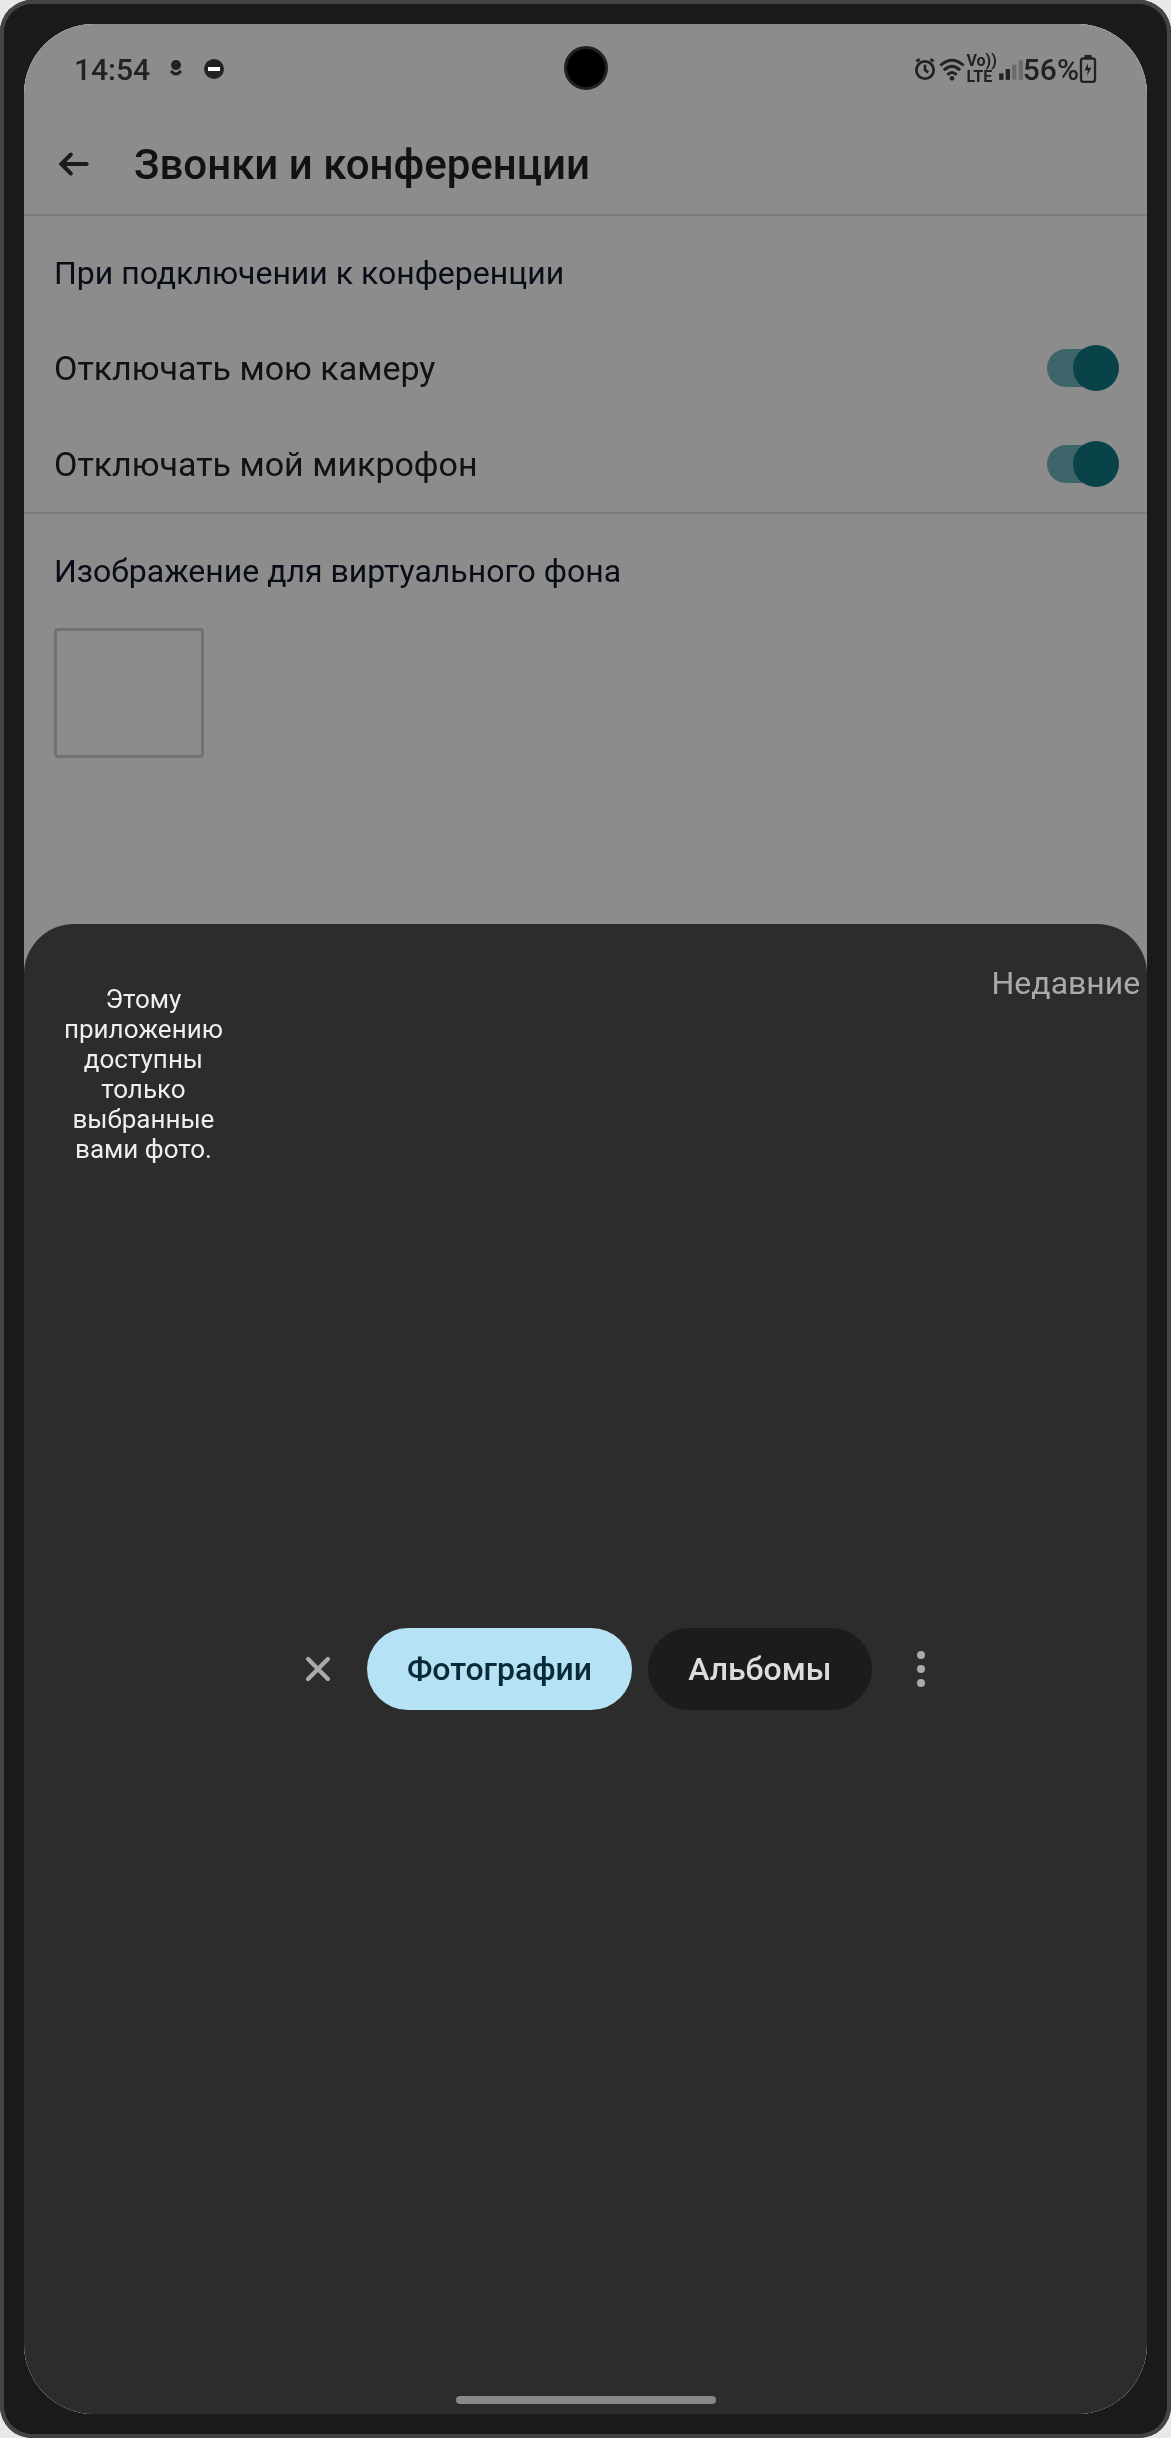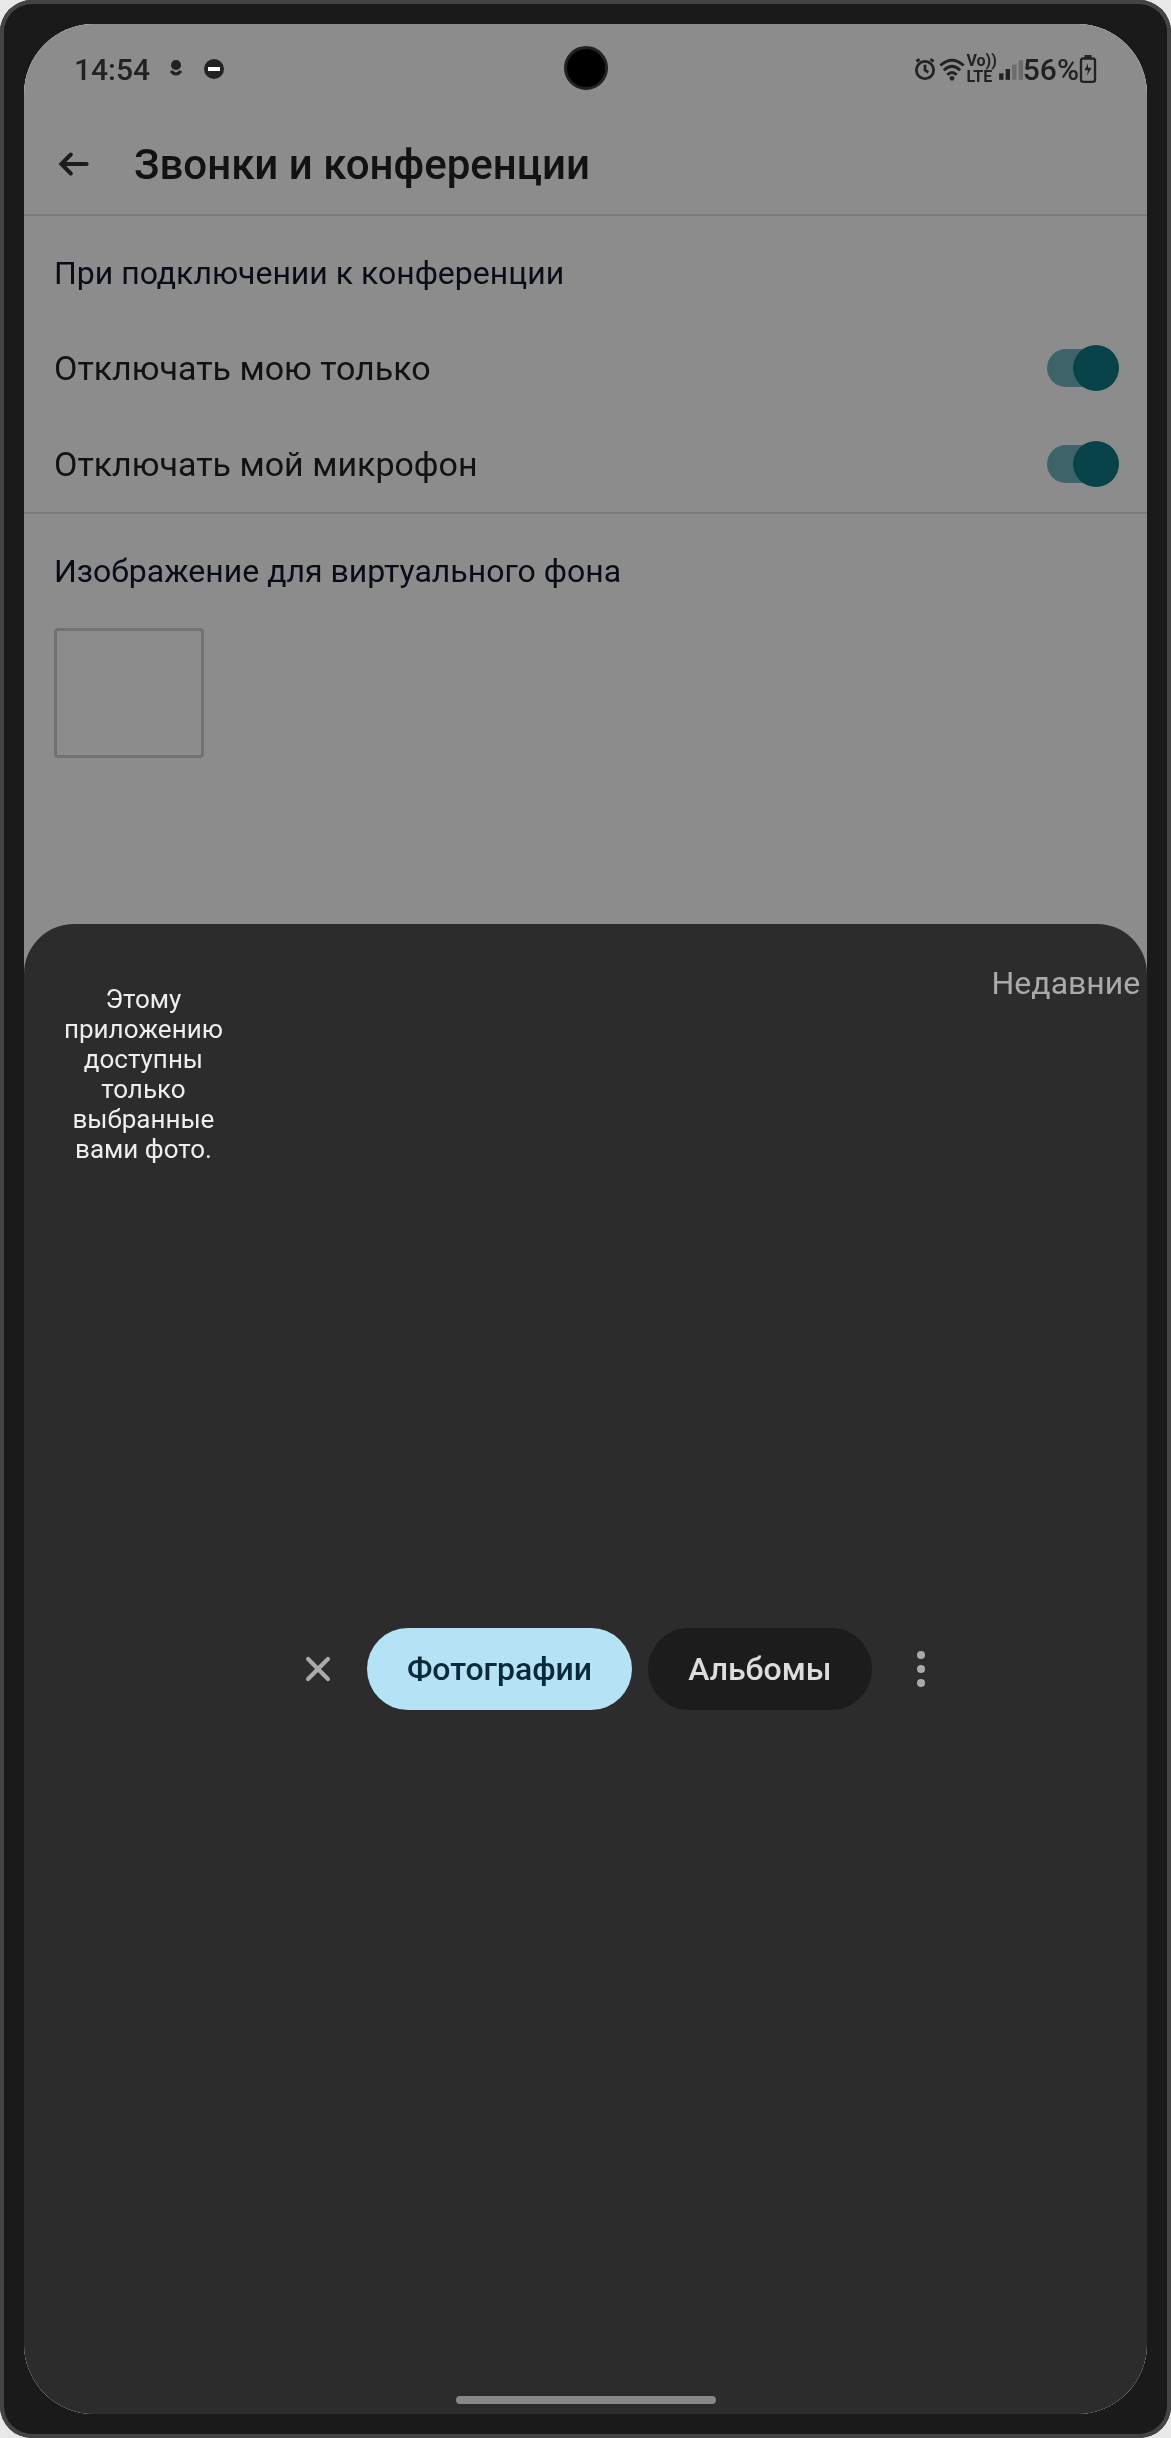--- a/index.html
+++ b/index.html
@@ -340,21 +340,21 @@
             </svg>
         </div>
         <div class="header-title">Звонки и конференции</div>
       </div>
 
       <div class="divider"></div>
 
       <div class="section-header">При подключении к конференции</div>
 
       <div class="setting-row">
-        <span>Отключать мою только</span>
+        <span>Отключать мою камеру</span>
         <div class="toggle"></div>
       </div>
 
       <div class="setting-row">
         <span>Отключать мой микрофон</span>
         <div class="toggle"></div>
       </div>
 
       <div class="divider"></div>
 

